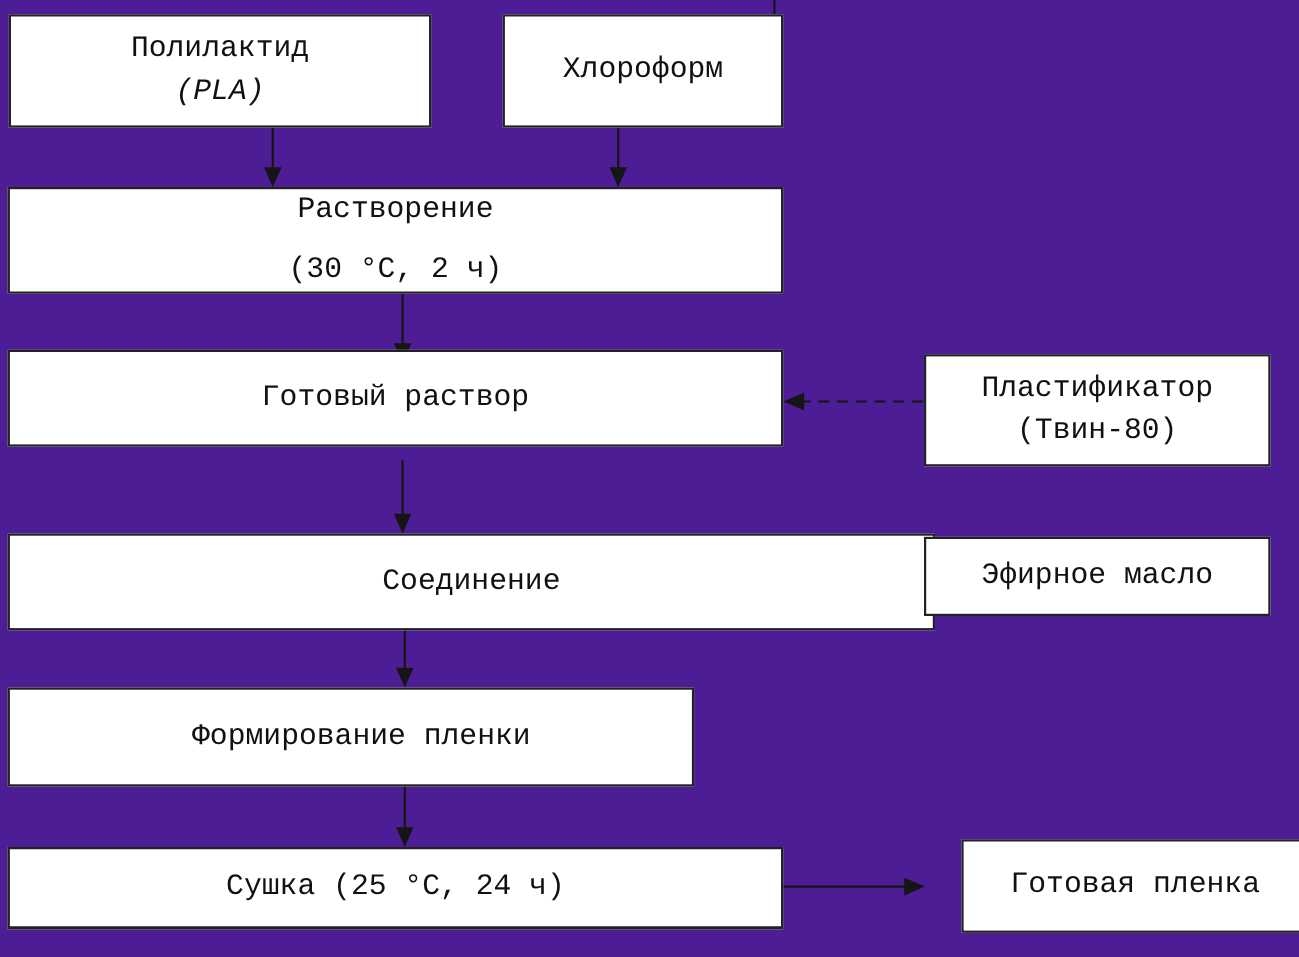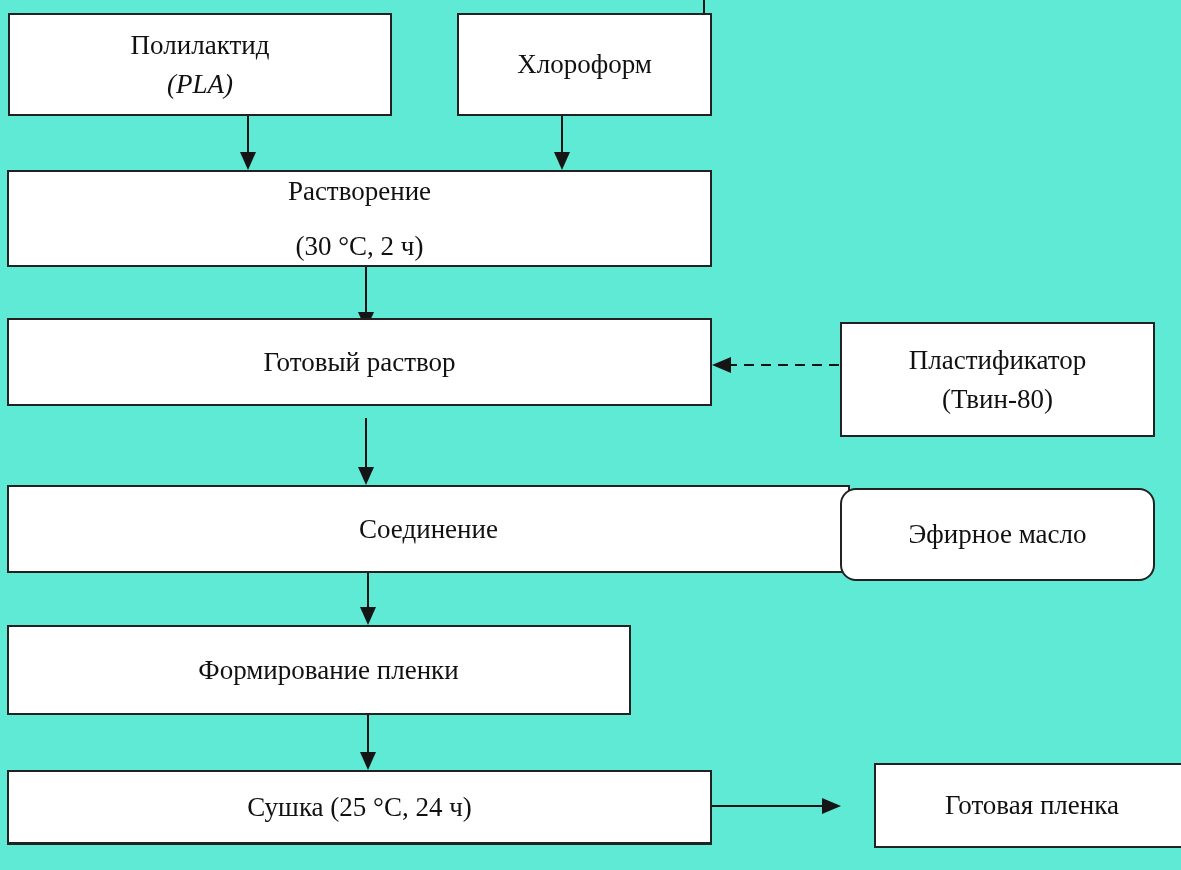--- a/index.html
+++ b/index.html
@@ -4,22 +4,22 @@
 <style>
   html, body {
     margin: 0;
     padding: 0;
     background: #ffffff;
   }
   #canvas {
     position: relative;
     width: 1181px;
     height: 870px;
-    background: #5eead4;
-    font-family: Liberation Serif, serif;
+    background: #4c1d95;
+    font-family: Liberation Mono, monospace;
     color: #111111;
     overflow: hidden;
   }
   .node {
     position: absolute;
     box-sizing: border-box;
     background: #ffffff;
     border: 2px solid #222222;
     display: flex;
     flex-direction: column;
@@ -31,23 +31,23 @@
     z-index: 2;
   }
   .node .ln { display: block; white-space: nowrap; }
   .italic { font-style: italic; text-align: center; }
 
   
   #node-pla            { left: 8px;   top: 13px;  width: 384px; height: 103px; }
   #node-chloroform     { left: 457px; top: 13px;  width: 255px; height: 103px; }
   #node-dissolution    { left: 7px;   top: 170px; width: 705px; height: 97px; justify-content: space-between;  }
   #node-ready-solution { left: 7px;   top: 318px; width: 705px; height: 88px;  }
-  #node-plasticizer    { left: 840px; top: 322px; width: 315px; height: 115px; }
+  #node-plasticizer    { left: 840px; top: 322px; width: 315px; height: 102px; }
   #node-mixing         { left: 7px;   top: 485px; width: 843px; height: 88px;  }
-  #node-essential-oil  { left: 840px; top: 488px; width: 315px; height: 93px; border-radius: 16px;  }
+  #node-essential-oil  { left: 840px; top: 488px; width: 315px; height: 72px;  }
   #node-film-forming   { left: 7px;   top: 625px; width: 624px; height: 90px; padding-left: 19px;  }
   #node-drying         { left: 7px;   top: 770px; width: 705px; height: 75px;  border-bottom-width: 3px; text-align: center; }
   #node-finished-film  { left: 874px; top: 763px; width: 316px; height: 85px;  }
 
   #edges-overlay {
     position: absolute;
     left: 0; top: 0;
     width: 1181px;
     height: 870px;
     z-index: 1;

